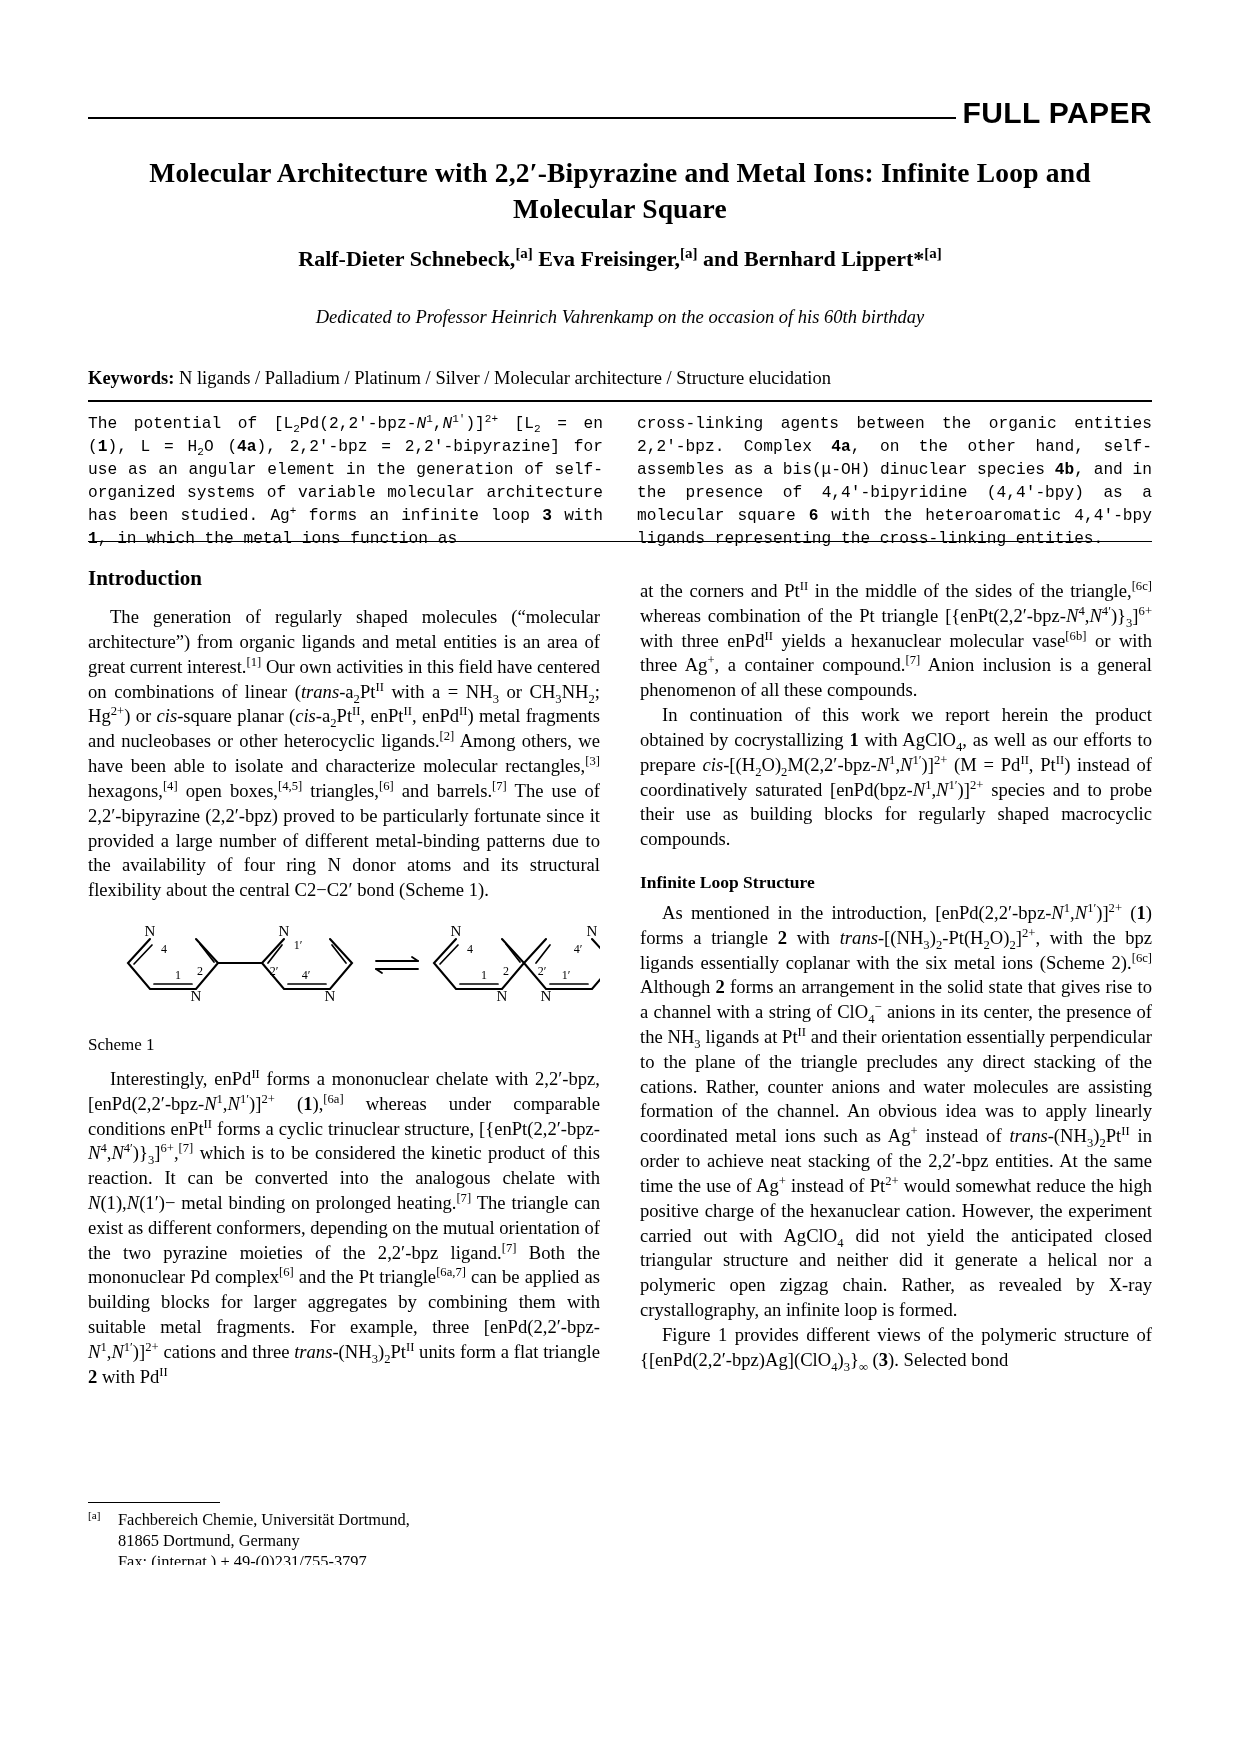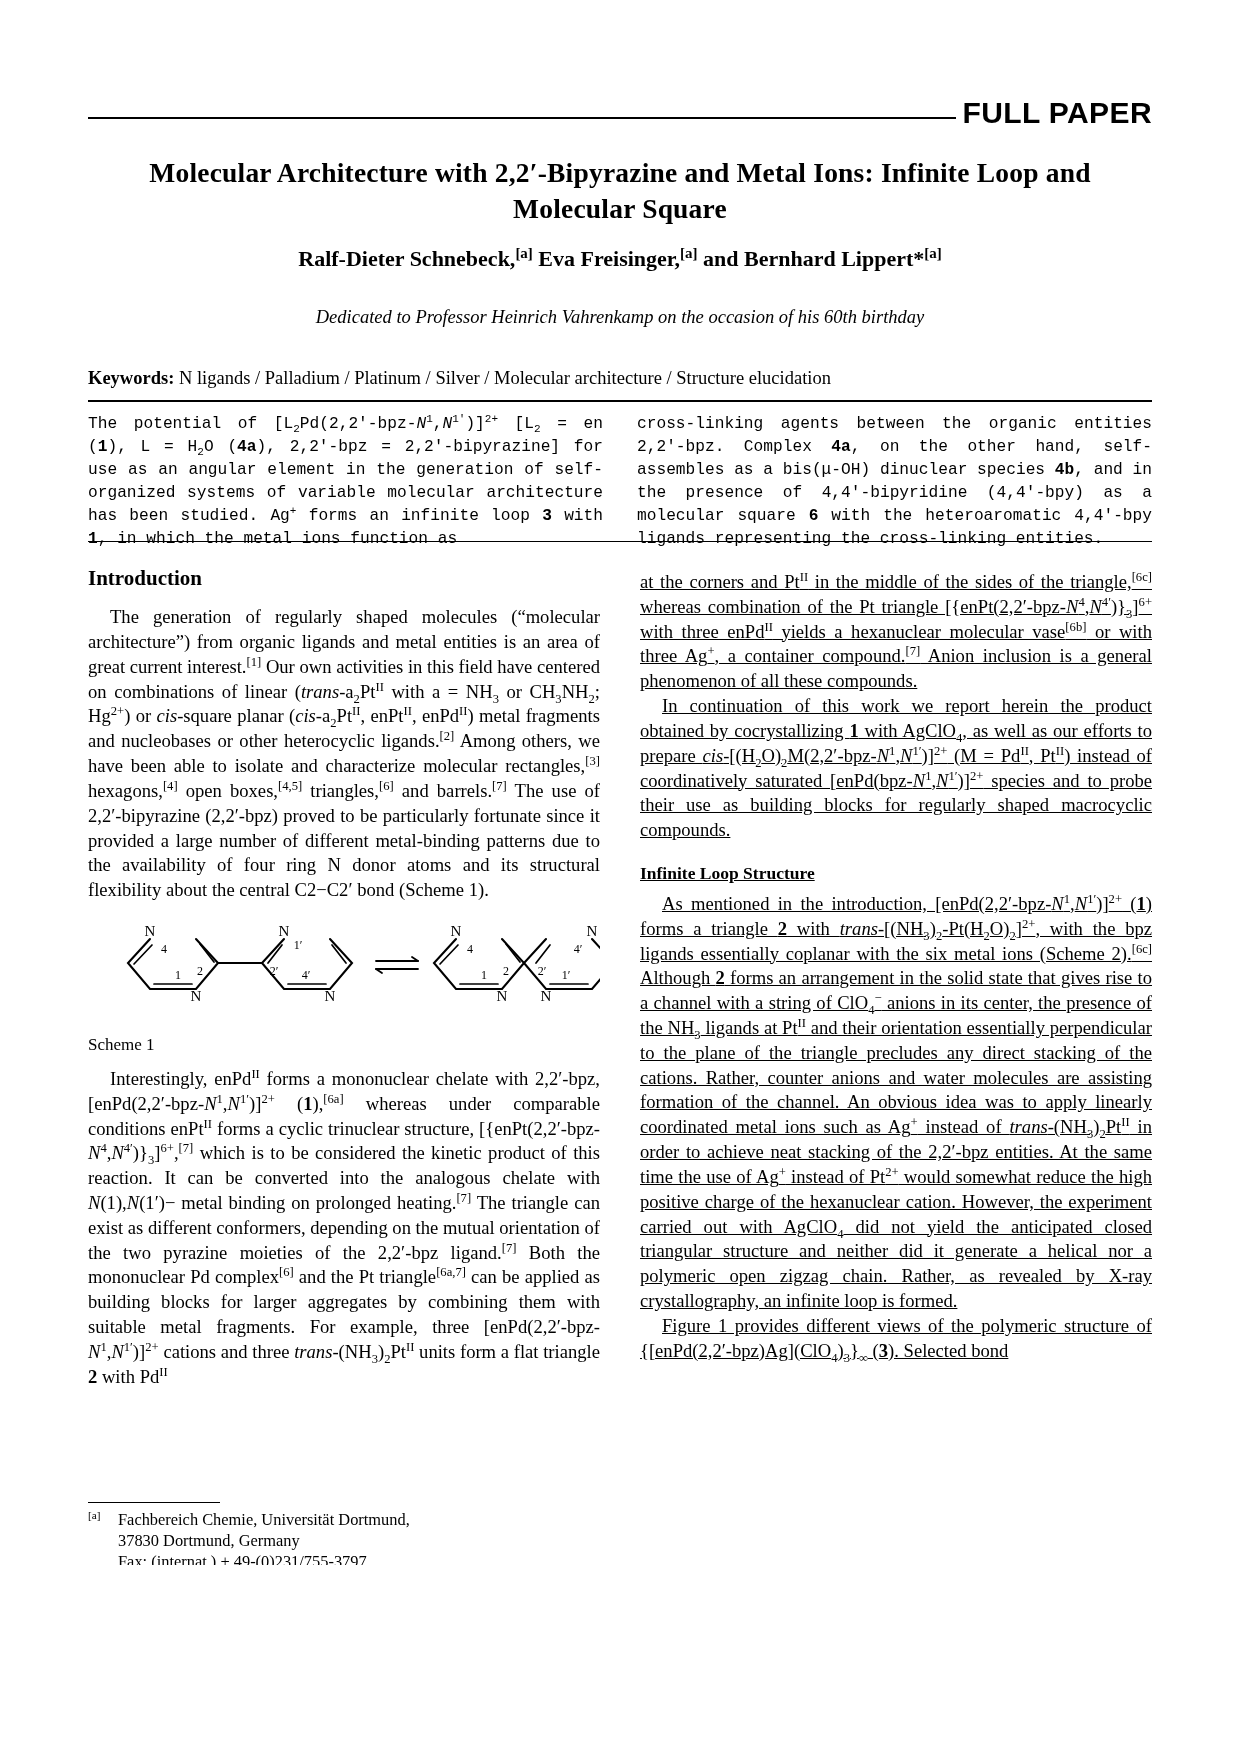--- a/index.html
+++ b/index.html
@@ -136,23 +136,22 @@
     width: 1064px;
     height: 1010px;
   }
   .col-l {
     position: absolute;
     left: 0; top: 0;
     width: 512px;
   }
   .col-r {
     position: absolute;
-    left: 552px; top: 4px;
+    left: 552px; top: 13px;
     width: 512px;
-    text-decoration: underline;
   }
   h2.sec {
     font-family: "Liberation Serif", serif;
     font-weight: bold;
     font-size: 21px;
     margin: 0 0 14px 0;
     line-height: 1.2;
   }
   h3.subsec {
     font-family: "Liberation Serif", serif;
@@ -354,21 +353,21 @@
       </p>
     </div>
   </div>
 
   <div class="footnote">
     <div class="fn-rule"></div>
     <div class="fn-row">
       <div class="fn-mark"><sup>[a]</sup></div>
       <div class="fn-text">
         <div>Fachbereich Chemie, Universität Dortmund,</div>
-        <div>37830 Dortmund, Germany</div>
+        <div>81865 Dortmund, Germany</div>
         <div>Fax: (internat.) + 49-(0)231/755-3797</div>
       </div>
     </div>
   </div>
 
   <div class="footer">
     <div class="f-journal"><span>Eur. J. Inorg. Chem.</span> <span class="yr">2000</span><span class="pp">, 1193−1200</span></div>
     <div class="f-pub">WILEY-VCH Verlag GmbH, D-69451 Weinheim, 2000</div>
     <div class="f-code">1434−1944/00/0606−1193 $ 17.50+.50/0</div>
     <div class="f-page">1193</div>

